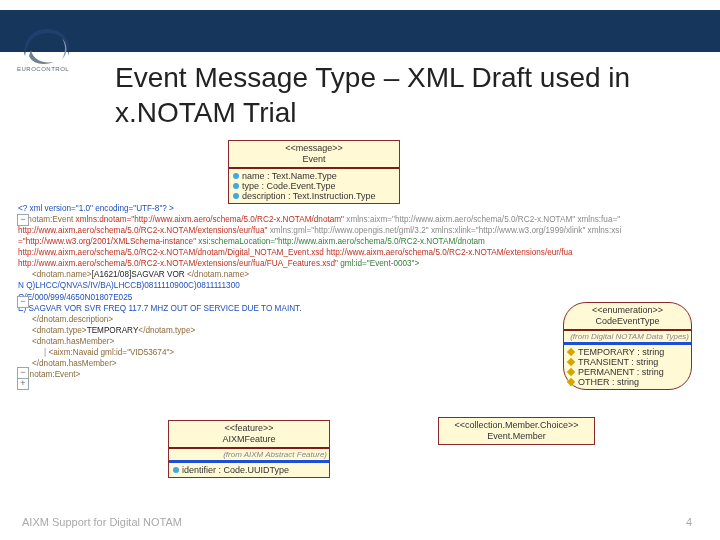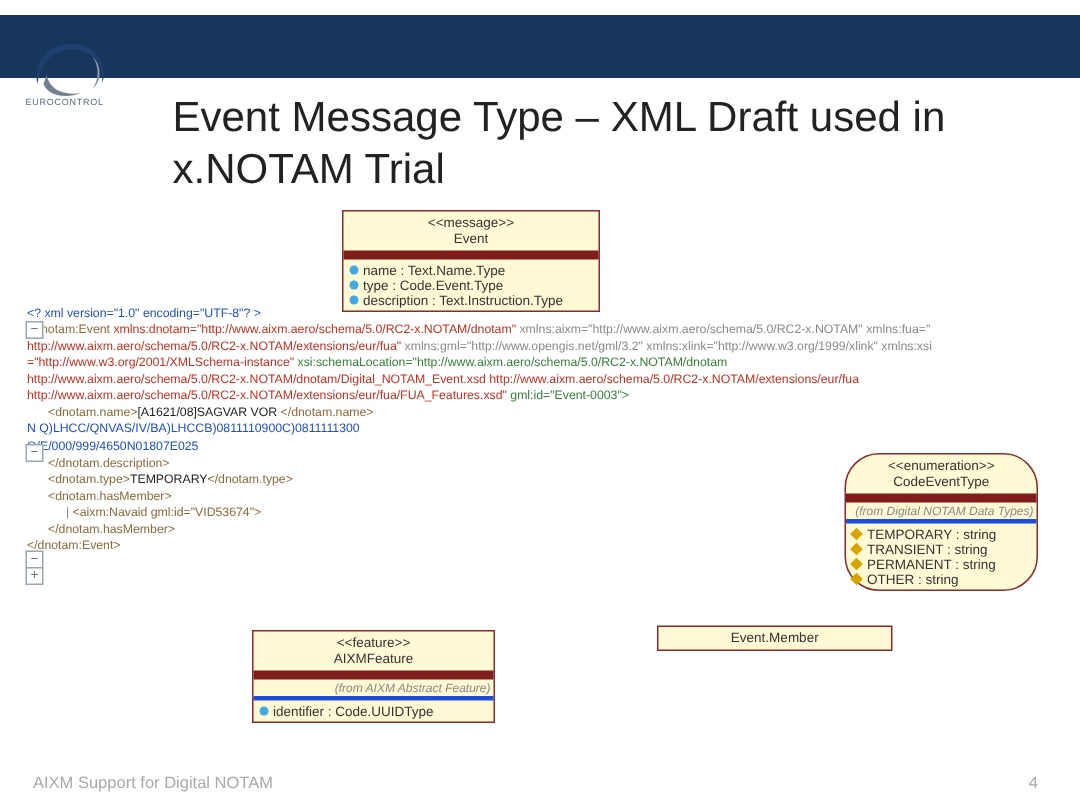--- a/index.html
+++ b/index.html
@@ -46,21 +46,21 @@
     line-height: 1.25;
   }
   .uml-box {
     position: absolute;
     background: #fff9d6;
     border: 1px solid #8a2a2a;
     font-size: 9px;
     color: #333;
   }
   .uml-head {
-    border-bottom: 6px solid #7f1d1d;
+    border-bottom: 2px solid #7f1d1d;
     text-align: center;
     padding: 2px 4px;
     line-height: 1.2;
   }
   .uml-body {
     padding: 2px 4px;
   }
   .uml-row { white-space: nowrap; }
   .uml-dot {
     display: inline-block;
@@ -162,20 +162,21 @@
   <div class="uml-body">
     <div class="uml-row"><span class="uml-diamond"></span><span>TEMPORARY : string</span></div>
     <div class="uml-row"><span class="uml-diamond"></span><span>TRANSIENT : string</span></div>
     <div class="uml-row"><span class="uml-diamond"></span><span>PERMANENT : string</span></div>
     <div class="uml-row"><span class="uml-diamond"></span><span>OTHER : string</span></div>
   </div>
 </div>
 
 <div class="uml-box" style="top:417px; left:438px; width:155px;">
   <div class="uml-head" style="border-bottom:none;">
+    <div>&lt;&lt;collection.Member.Choice&gt;&gt;</div>
     <div>Event.Member</div>
   </div>
 </div>
 
 <div class="uml-box" style="top:420px; left:168px; width:160px;">
   <div class="uml-head">
     <div>&lt;&lt;feature&gt;&gt;</div>
     <div>AIXMFeature</div>
   </div>
   <div class="from-note">(from AIXM Abstract Feature)</div>
@@ -192,20 +193,21 @@
 
   <div class="ln blue">&lt;? xml version="1.0" encoding="UTF-8"? &gt;</div>
   <div class="ln"><span class="brown">&lt;dnotam:Event</span> <span class="red">xmlns:dnotam="http://www.aixm.aero/schema/5.0/RC2-x.NOTAM/dnotam"</span> <span class="gray">xmlns:aixm="http://www.aixm.aero/schema/5.0/RC2-x.NOTAM"</span> <span class="gray">xmlns:fua="</span></div>
   <div class="ln"><span class="red">http://www.aixm.aero/schema/5.0/RC2-x.NOTAM/extensions/eur/fua"</span> <span class="gray">xmlns:gml="http://www.opengis.net/gml/3.2"</span> <span class="gray">xmlns:xlink="http://www.w3.org/1999/xlink"</span> <span class="gray">xmlns:xsi</span></div>
   <div class="ln"><span class="red">="http://www.w3.org/2001/XMLSchema-instance"</span> <span class="green">xsi:schemaLocation="http://www.aixm.aero/schema/5.0/RC2-x.NOTAM/dnotam</span></div>
   <div class="ln red">http://www.aixm.aero/schema/5.0/RC2-x.NOTAM/dnotam/Digital_NOTAM_Event.xsd http://www.aixm.aero/schema/5.0/RC2-x.NOTAM/extensions/eur/fua</div>
   <div class="ln"><span class="red">http://www.aixm.aero/schema/5.0/RC2-x.NOTAM/extensions/eur/fua/FUA_Features.xsd"</span> <span class="green">gml:id="Event-0003"&gt;</span></div>
   <div class="ln indent1"><span class="brown">&lt;dnotam.name&gt;</span><span class="black">[A1621/08]SAGVAR VOR </span><span class="brown">&lt;/dnotam.name&gt;</span></div>
   <div class="ln blue">N Q)LHCC/QNVAS/IV/BA)LHCCB)0811110900C)0811111300</div>
   <div class="ln blue">O/E/000/999/4650N01807E025</div>
+  <div class="ln blue">E) SAGVAR VOR SVR FREQ 117.7 MHZ OUT OF SERVICE DUE TO MAINT.</div>
   <div class="ln indent1 brown">&lt;/dnotam.description&gt;</div>
   <div class="ln indent1"><span class="brown">&lt;dnotam.type&gt;</span><span class="black">TEMPORARY</span><span class="brown">&lt;/dnotam.type&gt;</span></div>
   <div class="ln indent1 brown">&lt;dnotam.hasMember&gt;</div>
   <div class="ln indent2"><span class="gray">| </span><span class="brown">&lt;aixm:Navaid gml:id="VID53674"&gt;</span></div>
   <div class="ln indent1 brown">&lt;/dnotam.hasMember&gt;</div>
   <div class="ln brown">&lt;/dnotam:Event&gt;</div>
 </div>
 
 <div class="footer-left">AIXM Support for Digital NOTAM</div>
 <div class="footer-right">4</div>

